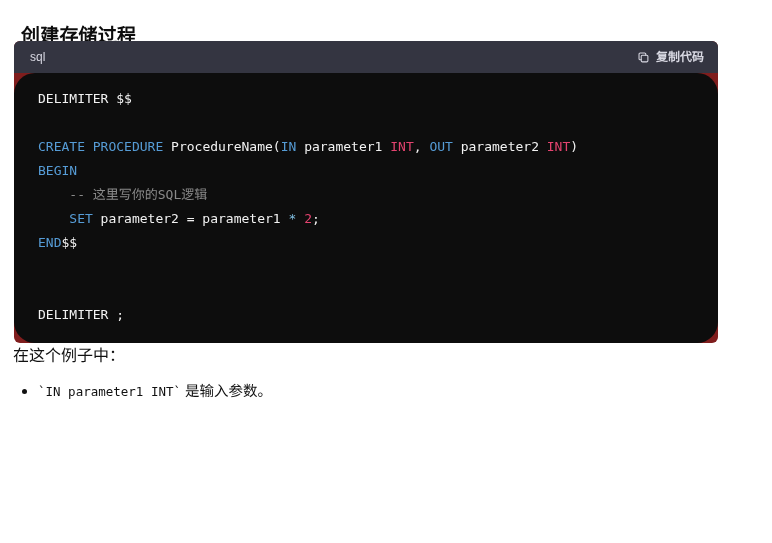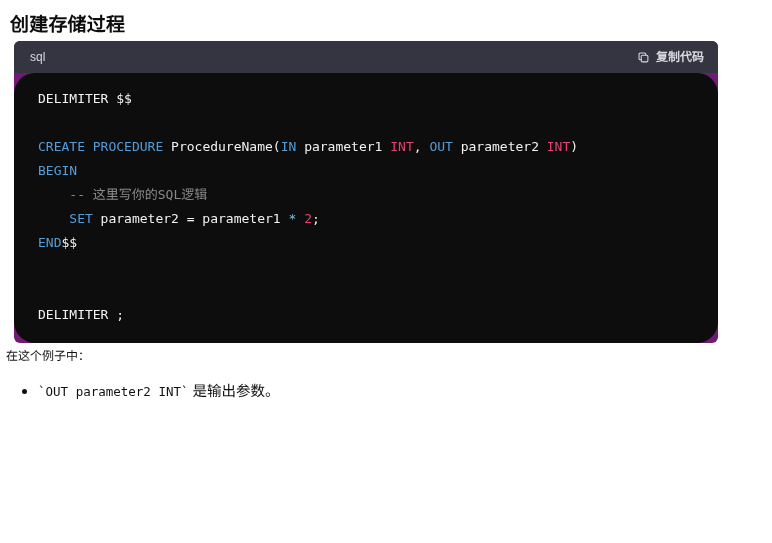--- a/index.html
+++ b/index.html
@@ -14,21 +14,21 @@
     font-family: "Liberation Sans", "DejaVu Sans", sans-serif;
     color: #111111;
     -webkit-font-smoothing: antialiased;
   }
 
   .page {
     position: relative;
     width: 772px;
     height: 543px;
     box-sizing: border-box;
-    padding: 4px;
+    padding: 15px;
   }
 
   
   .page-title {
     margin: 0;
     padding: 8px 0 0 6px;
     font-size: 19px;
     font-weight: bold;
     line-height: 26px;
     letter-spacing: 0.2px;
@@ -36,21 +36,21 @@
   }
 
   
   .code-block {
     position: absolute;
     left: 14px;
     top: 41px;
     width: 704px;
     border-radius: 6px;
     overflow: hidden;
-    background: #701a75;
+    background: #7f1d1d;
   }
 
   .code-header {
     height: 32px;
     background: #343541;
     display: flex;
     align-items: center;
     justify-content: space-between;
     padding: 0 12px 0 16px;
     box-sizing: border-box;
@@ -98,23 +98,23 @@
   .tok-kw      { color: #569cd6; }
   .tok-num     { color: #e4436f; }
   .tok-type    { color: #e4436f; }
   .tok-comment { color: #8a8a8a; }
   .tok-op      { color: #7fbde0; }
   .tok-plain   { color: #f2f2f2; }
 
   
   .intro {
     position: absolute;
-    left: 6px;
+    left: 13px;
     top: 344px;
-    font-size: 12px;
+    font-size: 16px;
     line-height: 24px;
     color: #111111;
   }
 
   ul.bullets {
     position: absolute;
     left: 0;
     top: 380px;
     margin: 0;
     padding: 0 0 0 38px;
@@ -178,16 +178,16 @@
 
 
 <span class="tok-plain">DELIMITER ;</span></pre>
     </div>
 
   </div>
 
   <div class="intro">在这个例子中：</div>
 
   <ul class="bullets" id="bullet-list">
-      <li><span class="mono">`OUT parameter2 INT`</span><span> 是输出参数。</span></li>
+      <li><span class="mono">`IN parameter1 INT`</span><span> 是输入参数。</span></li>
     </ul>
 
 </div>
 
 </body></html>

